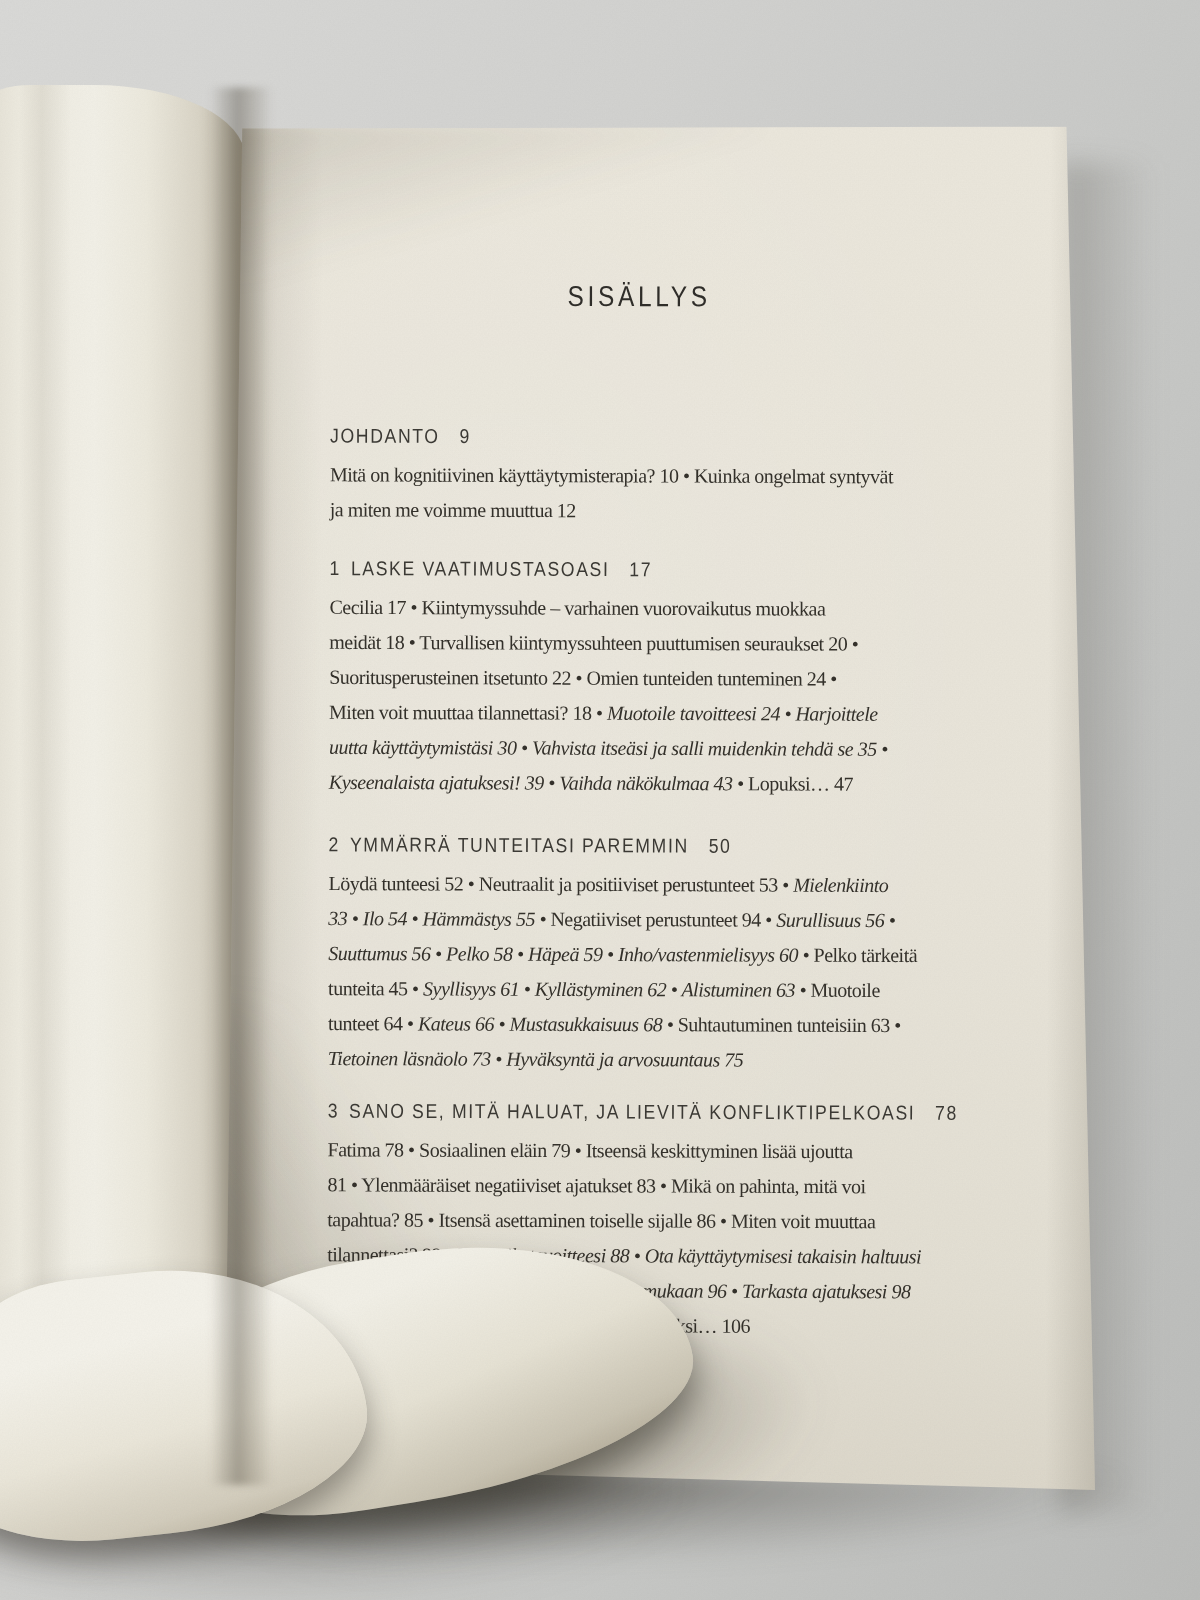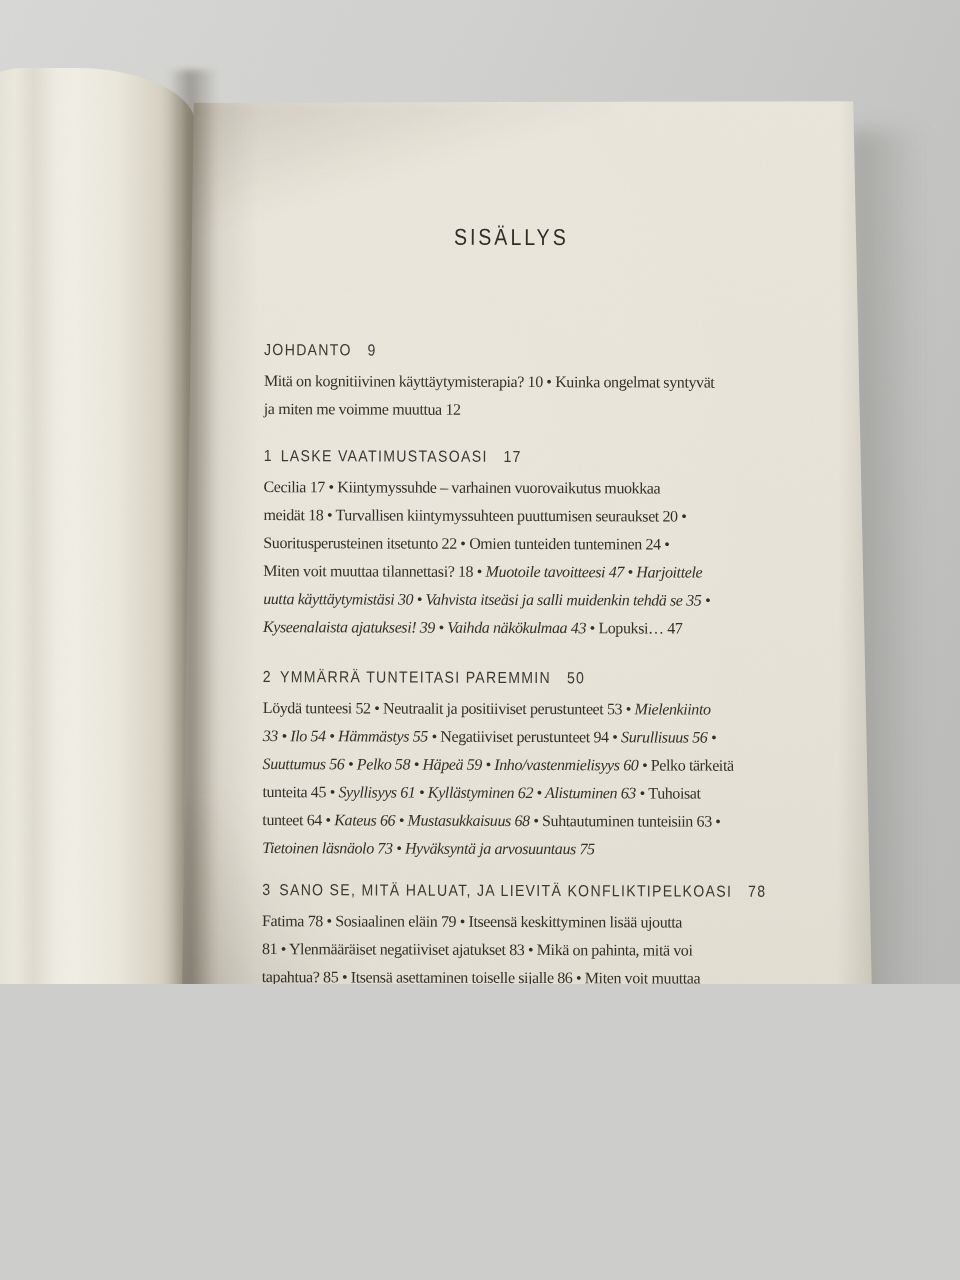--- a/index.html
+++ b/index.html
@@ -8,21 +8,21 @@
     --paper-bright:#f2f0e7;
     --ink:#33312b;
   }
   html,body{margin:0;padding:0;}
   body{
     width:960px;height:1280px;overflow:hidden;
     background:var(--bg);
     font-family:"Liberation Serif", serif;
   }
   .scene{
-    position:relative;width:960px;height:984px;overflow:hidden;
+    position:relative;width:960px;height:1280px;overflow:hidden;
     background:linear-gradient(115deg,#d9d9d7 0%,#d2d2d0 35%,#c6c7c5 70%,#bbbcba 100%);
   }
   
   .right-shade{
     position:absolute;left:848px;top:130px;width:90px;height:1080px;
     background:linear-gradient(to right,rgba(92,90,83,.32),rgba(92,90,83,0) 85%);
     filter:blur(10px);
   }
   
   .floor-shadow{
@@ -143,32 +143,32 @@
               <div class="bline"><span>Mitä on kognitiivinen käyttäytymisterapia? 10 • Kuinka ongelmat syntyvät</span></div>
               <div class="bline"><span>ja miten me voimme muuttua 12</span></div>
             </div>
           </section>
           <section class="section">
             <div class="heading"><span class="h-num">1</span><span class="h-label">LASKE VAATIMUSTASOASI</span><span class="h-page">17</span></div>
             <div class="body">
               <div class="bline"><span>Cecilia 17 • Kiintymyssuhde – varhainen vuorovaikutus muokkaa</span></div>
               <div class="bline"><span>meidät 18 • Turvallisen kiintymyssuhteen puuttumisen seuraukset 20 •</span></div>
               <div class="bline"><span>Suoritusperusteinen itsetunto 22 • Omien tunteiden tunteminen 24 •</span></div>
-              <div class="bline"><span>Miten voit muuttaa tilannettasi? 18 • </span><span class="it">Muotoile tavoitteesi 47 • Harjoittele</span></div>
+              <div class="bline"><span>Miten voit muuttaa tilannettasi? 18 • </span><span class="it">Muotoile tavoitteesi 24 • Harjoittele</span></div>
               <div class="bline"><span class="it">uutta käyttäytymistäsi 30 • Vahvista itseäsi ja salli muidenkin tehdä se 35 •</span></div>
               <div class="bline"><span class="it">Kyseenalaista ajatuksesi! 39 • Vaihda näkökulmaa 43 • </span><span>Lopuksi… 47</span></div>
             </div>
           </section>
           <section class="section">
             <div class="heading"><span class="h-num">2</span><span class="h-label">YMMÄRRÄ TUNTEITASI PAREMMIN</span><span class="h-page">50</span></div>
             <div class="body">
               <div class="bline"><span>Löydä tunteesi 52 • Neutraalit ja positiiviset perustunteet 53 • </span><span class="it">Mielenkiinto</span></div>
               <div class="bline"><span class="it">33 • Ilo 54 • Hämmästys 55 • </span><span>Negatiiviset perustunteet 94 • </span><span class="it">Surullisuus 56 •</span></div>
               <div class="bline"><span class="it">Suuttumus 56 • Pelko 58 • Häpeä 59 • Inho/vastenmielisyys 60 • </span><span>Pelko tärkeitä</span></div>
-              <div class="bline"><span>tunteita 45 • </span><span class="it">Syyllisyys 61 • Kyllästyminen 62 • Alistuminen 63 • </span><span>Tuhoisat</span></div>
+              <div class="bline"><span>tunteita 45 • </span><span class="it">Syyllisyys 61 • Kyllästyminen 62 • Alistuminen 63 • </span><span>Muotoile</span></div>
               <div class="bline"><span>tunteet 64 • </span><span class="it">Kateus 66 • Mustasukkaisuus 68 • </span><span>Suhtautuminen tunteisiin 63 •</span></div>
               <div class="bline"><span class="it">Tietoinen läsnäolo 73 • Hyväksyntä ja arvosuuntaus 75</span></div>
             </div>
           </section>
           <section class="section">
             <div class="heading"><span class="h-num">3</span><span class="h-label">SANO SE, MITÄ HALUAT, JA LIEVITÄ KONFLIKTIPELKOASI</span><span class="h-page">78</span></div>
             <div class="body">
               <div class="bline"><span>Fatima 78 • Sosiaalinen eläin 79 • Itseensä keskittyminen lisää ujoutta</span></div>
               <div class="bline"><span>81 • Ylenmääräiset negatiiviset ajatukset 83 • Mikä on pahinta, mitä voi</span></div>
               <div class="bline"><span>tapahtua? 85 • Itsensä asettaminen toiselle sijalle 86 • Miten voit muuttaa</span></div>

